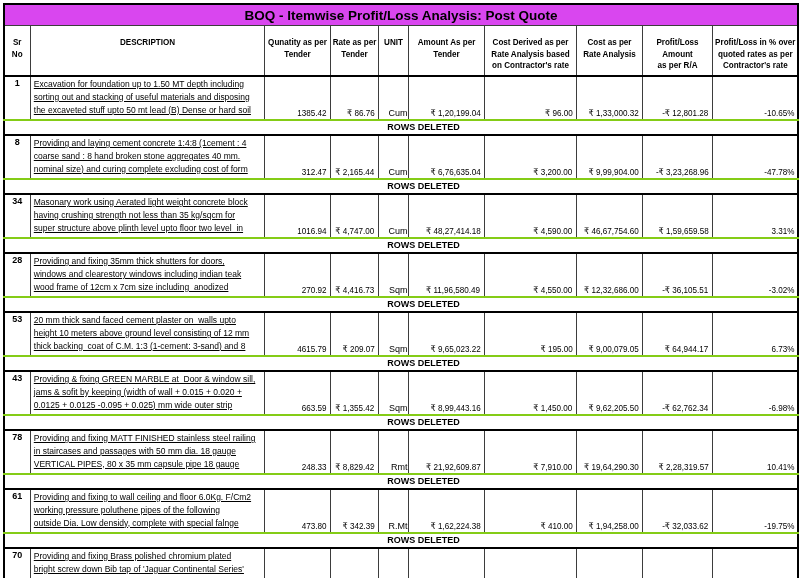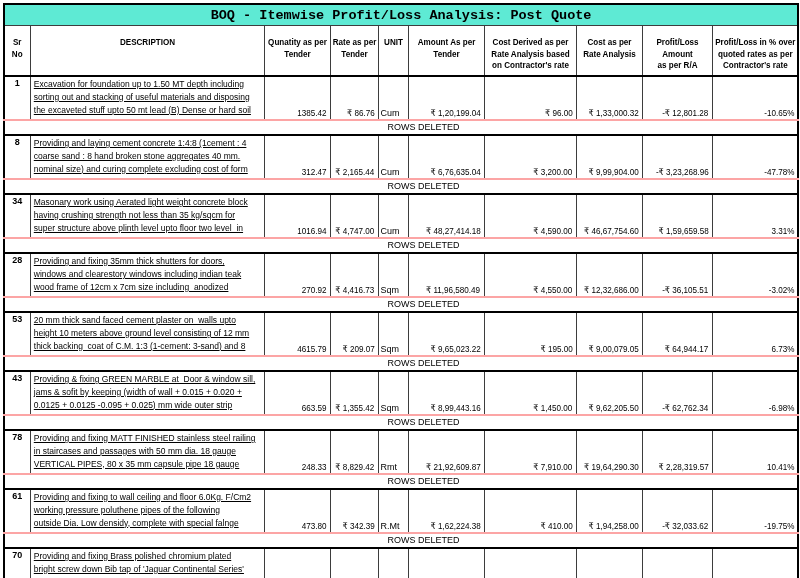--- a/index.html
+++ b/index.html
@@ -1,34 +1,34 @@
 <!DOCTYPE html>
 <html><head>
 <meta charset="utf-8">
 <style>
   html,body{margin:0;padding:0;background:#fff;}
   body{width:800px;height:578px;overflow:hidden;
        font-family:"Liberation Sans","DejaVu Sans",sans-serif;color:#000;}
   .page{padding:3px;}
   table{border-collapse:collapse;table-layout:fixed;width:794px;border:2px solid #000;background:#fff;}
   td,th{border:1px solid #3d3d3d;overflow:hidden;padding:0;}
-  .title-cell{background:#5eead4;text-align:center;font-weight:bold;font-size:13.5px;height:20px;font-family:Liberation Mono, monospace;}
+  .title-cell{background:#d946ef;text-align:center;font-weight:bold;font-size:13.5px;height:20px;}
   th{background:#fff;font-weight:bold;font-size:8.6px;vertical-align:top;height:38px;padding-top:11px;border-bottom:2px solid #000;}
   .hdr{display:block;width:106.4%;transform:scaleX(0.94);transform-origin:0 0;
        white-space:pre;line-height:11.5px;text-align:center;}
   .item-row td{height:41px;font-size:9px;}
   .sr-cell{text-align:center;vertical-align:top;font-weight:bold;padding-top:1px;}
   .desc-cell{vertical-align:top;text-decoration:underline;}
   .desc{display:block;width:108%;transform:scaleX(0.925);transform-origin:0 0;
         white-space:pre;line-height:12.8px;padding:1px 0 0 3px;font-size:9.2px;}
   .num{text-align:right;vertical-align:bottom;padding:0 3px 1px 0;}
   .num span{display:inline-block;transform:scaleX(0.9);transform-origin:100% 50%;white-space:pre;}
-  .unit-cell{text-align:left;vertical-align:bottom;padding:0 0 1px 2px;}
-  .deleted-row td{border-top:2px solid #fca5a5;border-bottom:2px solid #000;text-align:center;
-                  font-weight:normal;font-size:9px;height:13px;line-height:13px;padding-left:45px;}
+  .unit-cell{text-align:right;vertical-align:bottom;padding:0 0 1px 2px;}
+  .deleted-row td{border-top:2px solid #84cc16;border-bottom:2px solid #000;text-align:center;
+                  font-weight:bold;font-size:9px;height:13px;line-height:13px;padding-left:45px;}
 </style>
 </head>
 <body>
 
 <div class="page">
   <table>
     <colgroup>
       <col style="width:26px">
         <col style="width:234px">
         <col style="width:66px">

